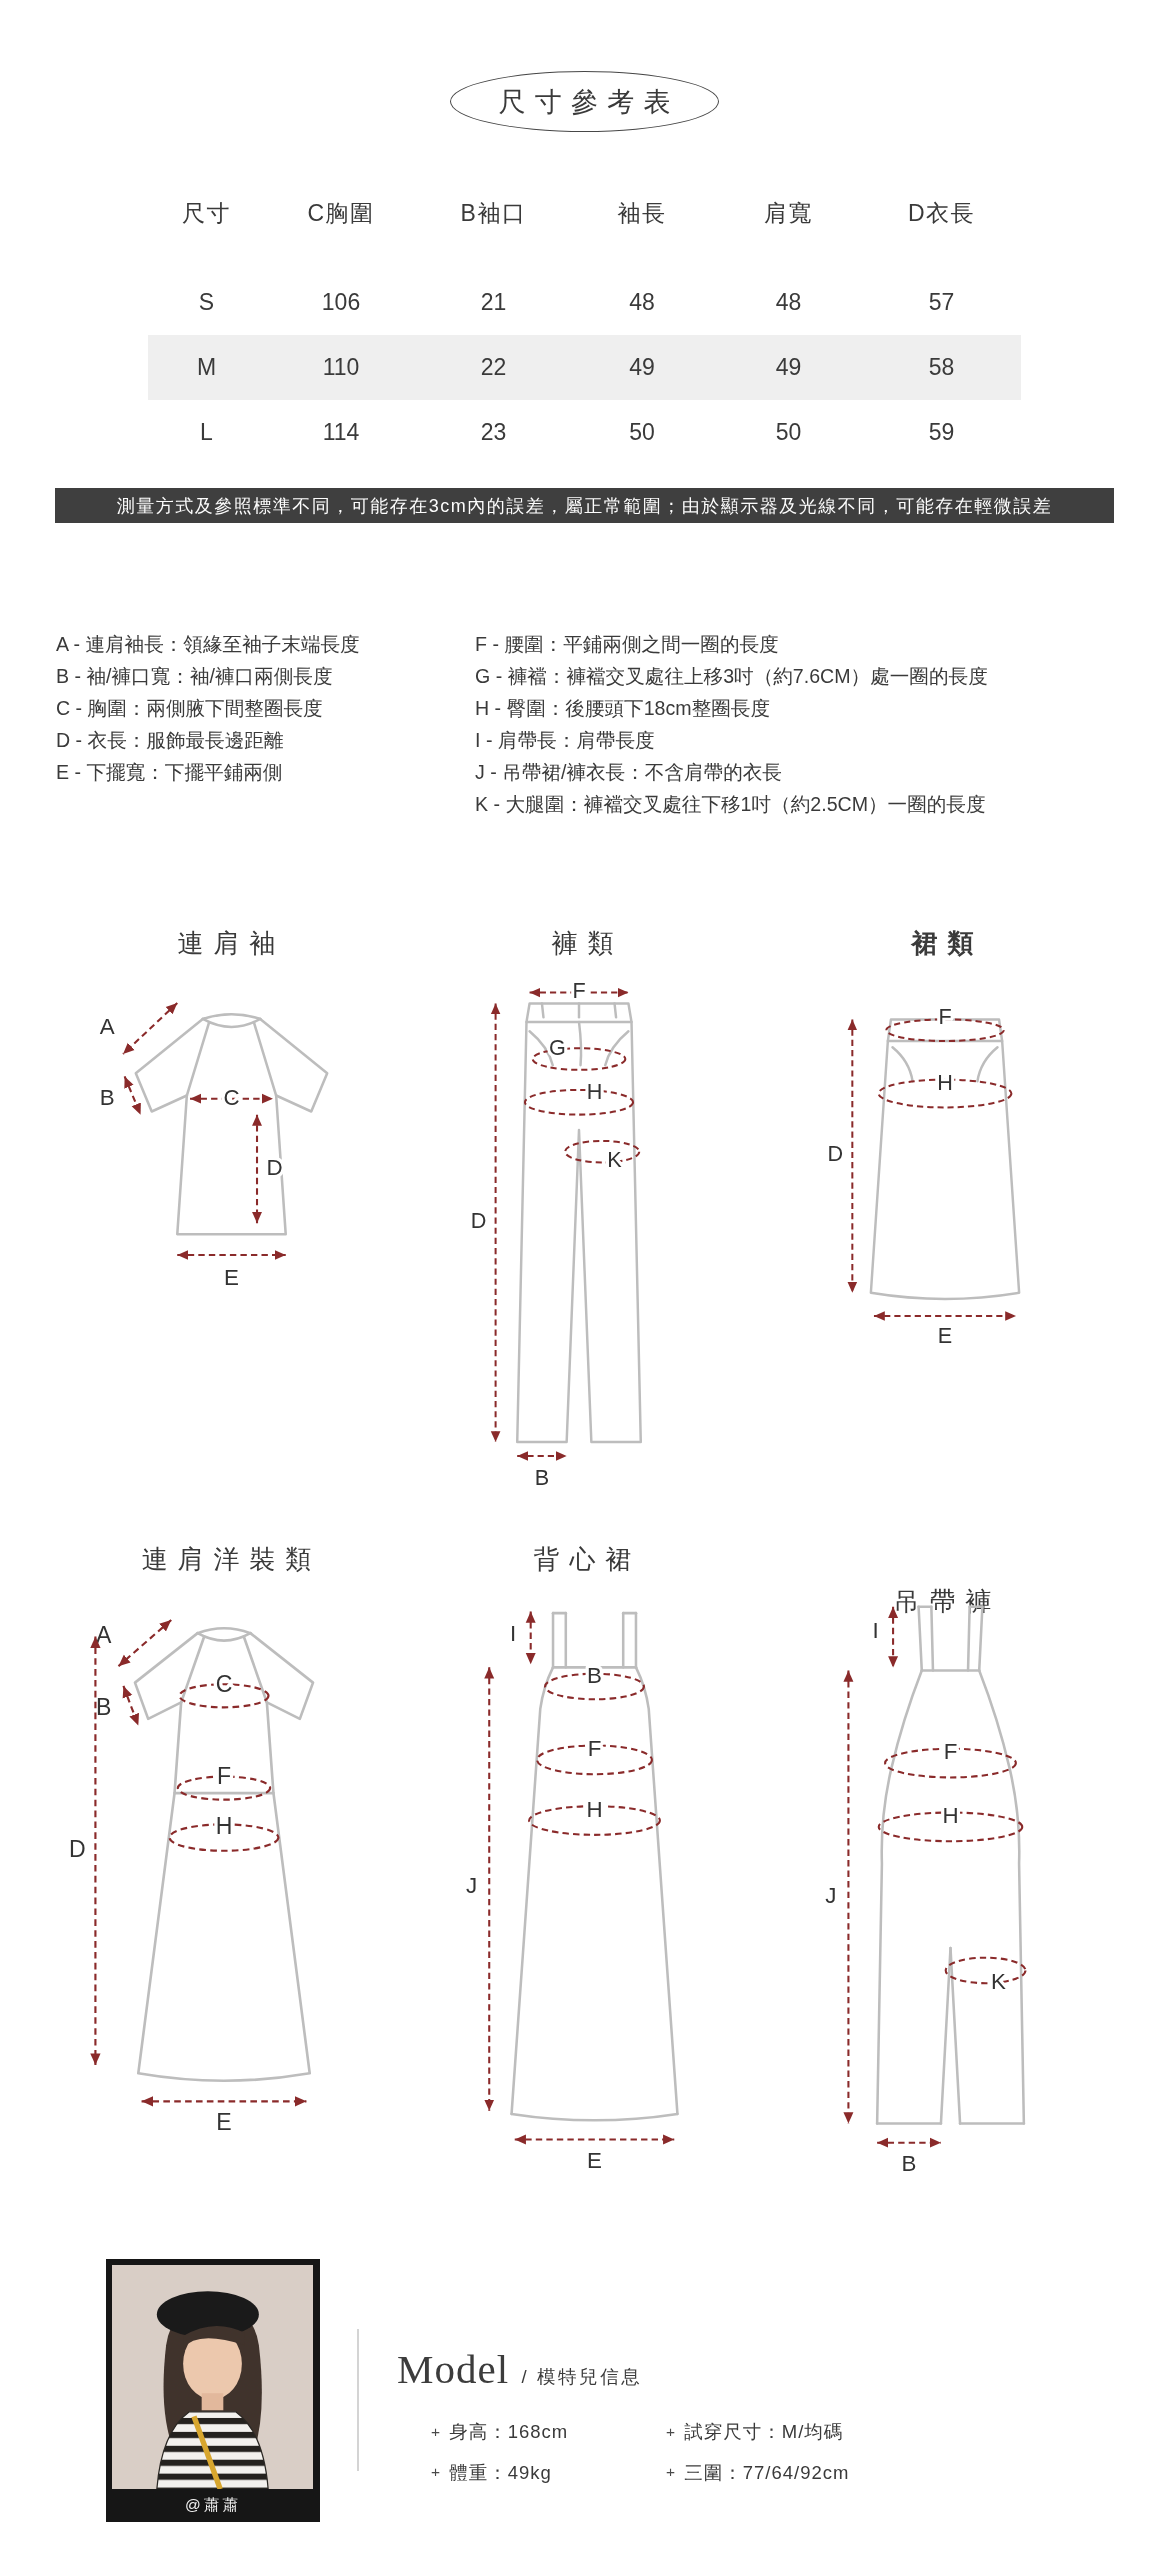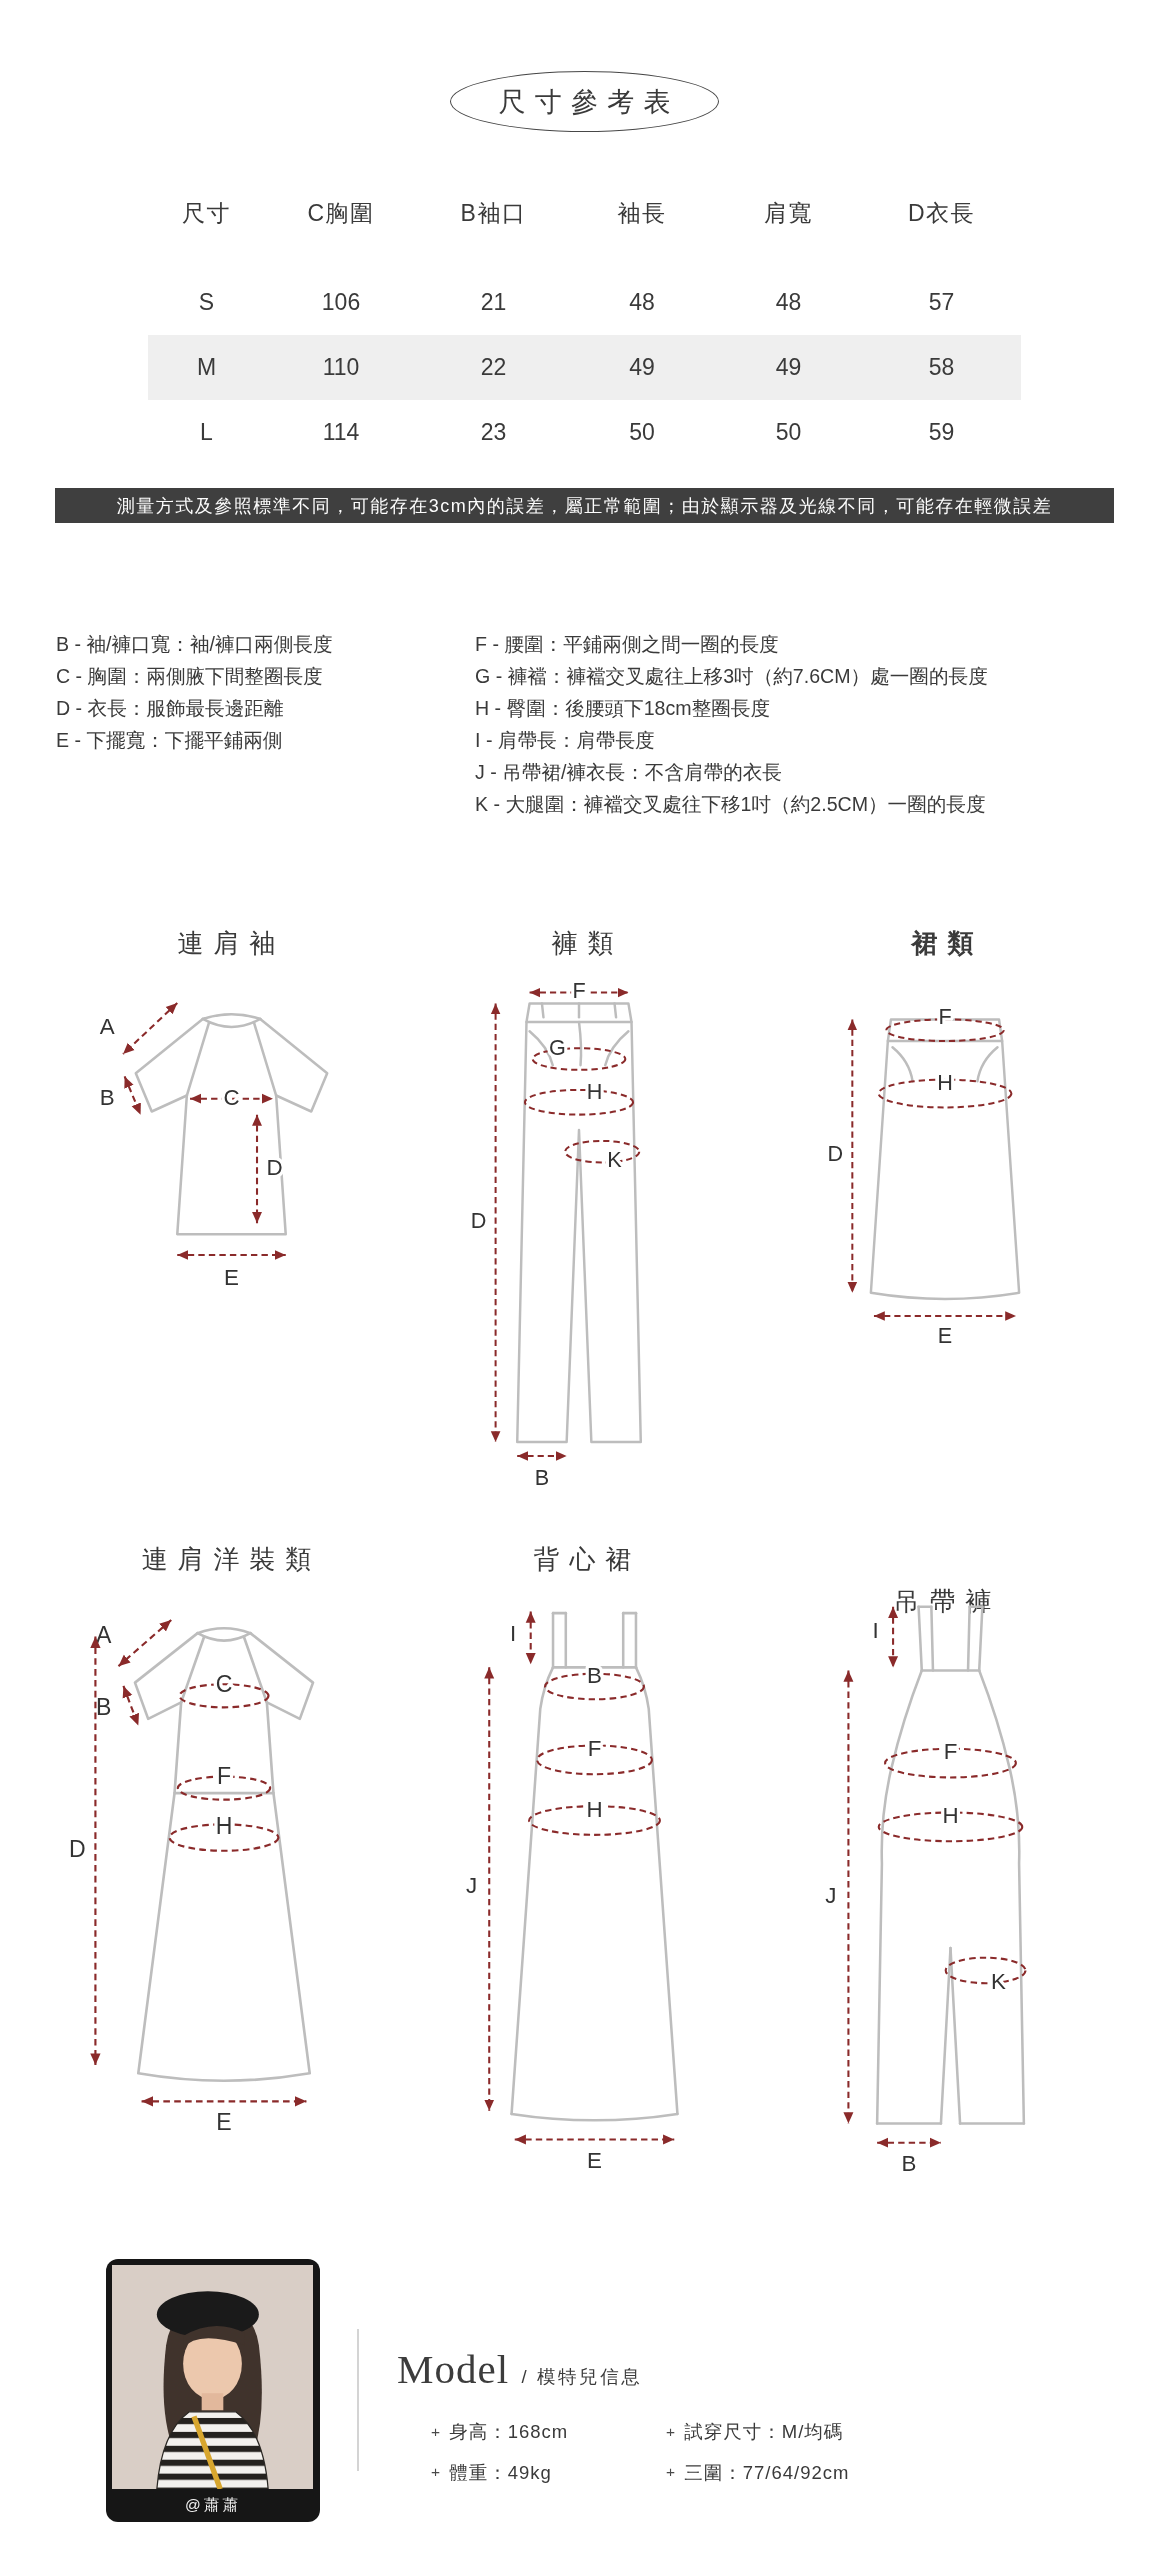--- a/index.html
+++ b/index.html
@@ -48,21 +48,21 @@
   .svg-pinafore { left:435px;  top:1584px; }
   .svg-overalls { left:791px; top:1584px; }
 
   svg .ol { fill:none; stroke:#bdbdbd; stroke-width:1.6; stroke-linecap:round; stroke-linejoin:round; }
   svg .ms { fill:none; stroke:#8a2a2a; stroke-width:1.3; stroke-dasharray:4 2.6; }
   svg .lb { font-family:"Liberation Sans","DejaVu Sans",sans-serif; font-size:14px; fill:#333;
     paint-order:stroke; stroke:#ffffff; stroke-width:4px; stroke-linejoin:round;
     text-anchor:middle; dominant-baseline:middle; }
 
   
-  .photo-frame { left:106px; top:2259px; width:214px; height:263px; background:#161616; padding:6.2px 6.2px 0;border-radius:12px; }
+  .photo-frame { left:106px; top:2259px; width:214px; height:263px; background:#161616; padding:6.2px 6.2px 0; }
   .photo-art { width:201px; height:224px; display:block; }
   .photo-caption { height:32px; display:flex; align-items:center; justify-content:center;
     color:#f2f2f2; font-size:15.5px; letter-spacing:3.1px; }
   .divider { left:357px; top:2329px; width:1.5px; height:142px; background:#d4d4d4; }
   .model-heading { left:397px; top:2345px; display:flex; align-items:baseline; }
   .model-heading .en { font-family:"Liberation Serif","DejaVu Serif",serif; font-size:41px;
     color:#3c3c3c; letter-spacing:1px; }
   .model-heading .zh { font-size:18.5px; margin-left:12.4px; letter-spacing:2.6px; color:#3c3c3c; }
   .model-info { left:431px; top:2419px; display:grid; grid-template-columns:235px auto;
     row-gap:15.5px; font-size:18.5px; letter-spacing:1px; color:#3a3a3a; }
@@ -114,20 +114,21 @@
       </div>
     </div>
   </div>
 
   <div class="abs notice">
     <span>測量方式及參照標準不同，可能存在3cm內的誤差，屬正常範圍；由於顯示器及光線不同，可能存在輕微誤差</span>
   </div>
 
   <div class="abs legend">
     <div class="legend-col left">
+      <div>A - 連肩袖長：領緣至袖子末端長度</div>
       <div>B - 袖/褲口寬：袖/褲口兩側長度</div>
       <div>C - 胸圍：兩側腋下間整圈長度</div>
       <div>D - 衣長：服飾最長邊距離</div>
       <div>E - 下擺寬：下擺平鋪兩側</div>
     </div>
     <div class="legend-col right">
       <div>F - 腰圍：平鋪兩側之間一圈的長度</div>
       <div>G - 褲襠：褲襠交叉處往上移3吋（約7.6CM）處一圈的長度</div>
       <div>H - 臀圍：後腰頭下18cm整圈長度</div>
       <div>I - 肩帶長：肩帶長度</div>

